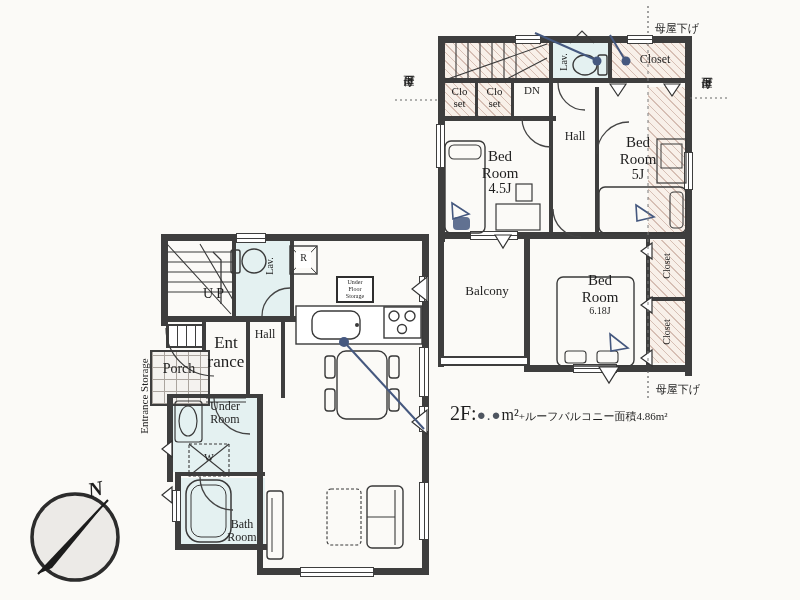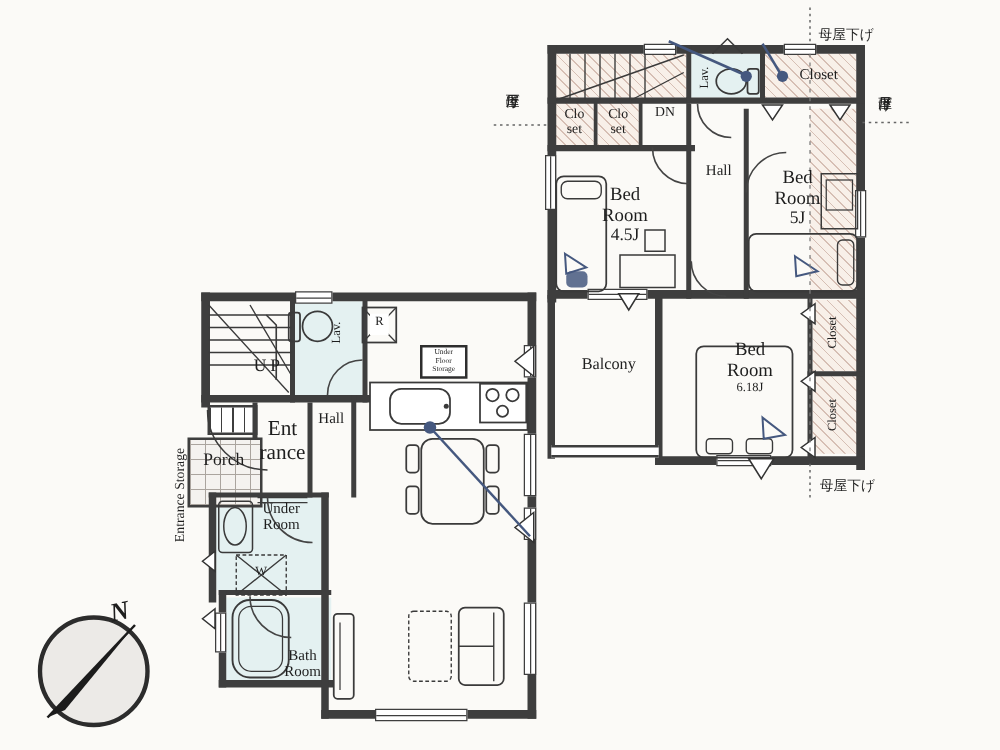--- a/index.html
+++ b/index.html
@@ -294,14 +294,20 @@
     <div style="font-size:10px">6.18J</div>
   </div>
   <div class="lbl rot" style="left:661px;top:290px;width:48px;font-size:10px">Closet</div>
   <div class="lbl rot" style="left:661px;top:356px;width:48px;font-size:10px">Closet</div>
 
   <div class="lbl vjp" style="left:403px;top:42px;height:62px;font-size:11px">母屋下げ</div>
   <div class="lbl" style="left:651px;top:22px;width:52px;font-size:11px">母屋下げ</div>
   <div class="lbl vjp" style="left:701px;top:42px;height:66px;font-size:11px">母屋下げ</div>
   <div class="lbl" style="left:652px;top:383px;width:52px;font-size:11px">母屋下げ</div>
 
+  <div class="arealine" style="left:450px;top:402px">
+    <span style="font-size:20px">2F:</span>
+    <span style="font-size:15px;color:#4e5560;letter-spacing:1px">●.●</span>
+    <span style="font-size:16px">m²</span>
+    <span style="font-size:11px">+ルーフバルコニー面積4.86m²</span>
+  </div>
 
 </div>
 
 </body></html>

